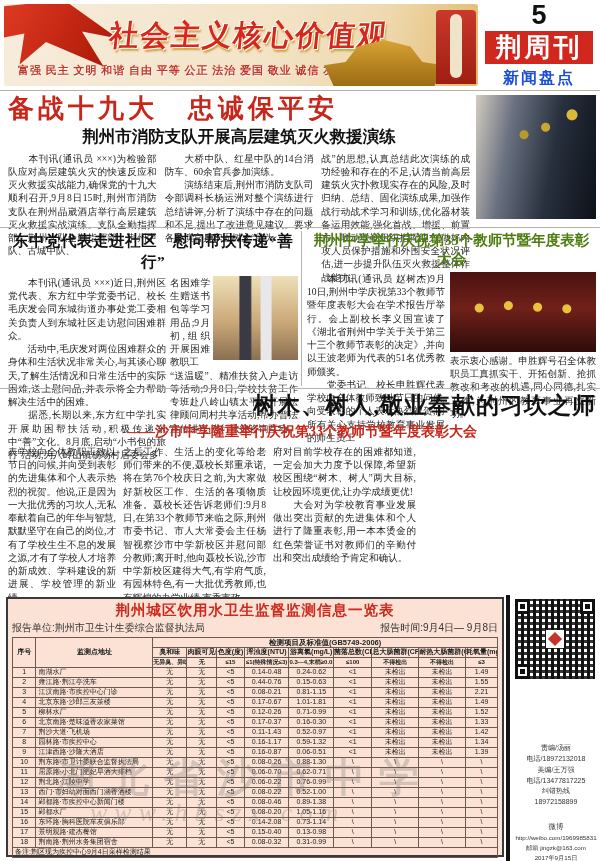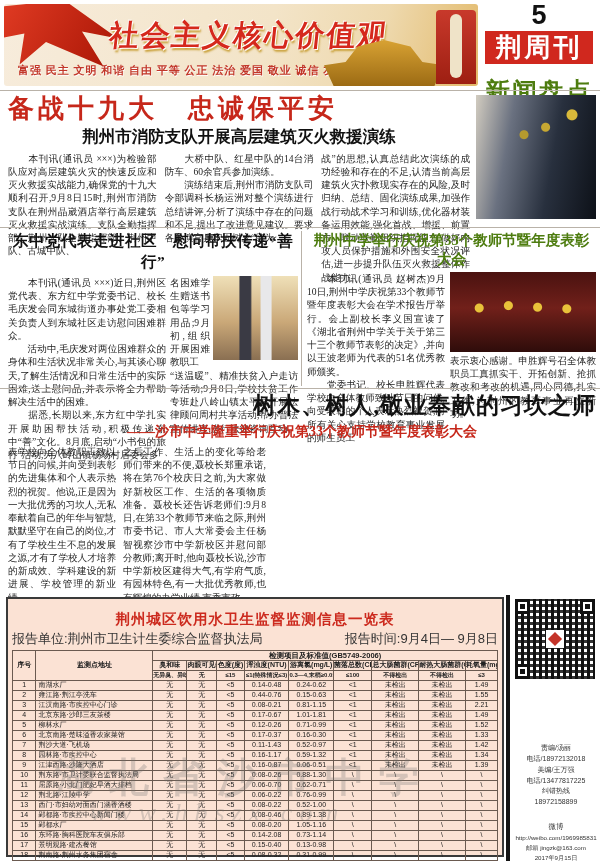--- a/index.html
+++ b/index.html
@@ -19,21 +19,21 @@
   .temple{position:absolute;right:34px;bottom:0;width:120px;height:46px;
     background:linear-gradient(#d8a233,#9c6b14);clip-path:polygon(8% 100%,0 55%,18% 48%,28% 14%,50% 0,72% 14%,82% 48%,100% 55%,92% 100%);}
   .emblem{position:absolute;right:2px;top:6px;width:40px;height:74px;background:linear-gradient(#c8392b,#9e1f12);
     border-radius:4px 4px 0 0;}
   .emblem:before{content:"";position:absolute;left:14px;top:4px;width:12px;height:64px;background:#efe3c8;border-radius:6px;}
   
   .masthead{left:482px;top:2px;width:114px;height:86px;text-align:center;}
   .page-num{font-family:"Liberation Sans",sans-serif;font-size:27px;font-weight:bold;color:#111;line-height:1;}
   .paper-name{margin:2px auto 0;width:108px;height:33px;background:#d0281e;color:#fff;font-weight:bold;
     font-size:26px;line-height:33px;letter-spacing:3px;text-align:center;}
-  .section-name{margin-top:11px;font-size:25px;font-weight:bold;color:#4d7c0f;letter-spacing:2px;}
+  .section-name{margin-top:4px;font-size:16px;font-weight:bold;color:#1d4ed8;letter-spacing:2px;}
   
   .hdiv{left:0;width:600px;height:1px;background:#b9b2a8;}
   .vdiv{width:1px;background:#b9b2a8;}
   
   .atext{font-size:9.6px;line-height:1.38;text-align:justify;white-space:pre-line;color:#1d1d1d;}
   .photo{background:#888;}
   
   .art1{left:8px;top:95px;width:588px;height:130px;display:flex;}
   .art1-left{width:462px;}
   .art1-title{color:#c6271a;font-size:26px;font-weight:bold;letter-spacing:4px;line-height:1.1;}
@@ -83,23 +83,23 @@
   .art4-c4{width:143px;}
   .photo-award{width:176px;height:102px;margin-top:3px;position:relative;
     background:linear-gradient(180deg,#8a9060 0%,#757b52 55%,#5c6140 100%);}
   .award-banner{position:absolute;left:0;top:4px;width:100%;background:#c4342a;color:#fff;
     font-size:5.5px;line-height:8px;text-align:center;white-space:nowrap;overflow:hidden;}
   .award-figs{position:absolute;left:18px;bottom:14px;width:140px;height:52px;
     background:
       linear-gradient(90deg,#2a2a30 0 14px,rgba(0,0,0,0) 14px 32px,#e8e8ea 32px 46px,rgba(0,0,0,0) 46px 64px,#33506e 64px 78px,rgba(0,0,0,0) 78px 96px,#d8d8da 96px 110px,rgba(0,0,0,0) 110px);}
   
   .tablebox{left:6px;top:597px;width:498px;height:260px;background:#fbe2d4;border:2px solid #3a3a3a;
-    box-sizing:border-box;padding:11px 4px;font-family:"Liberation Sans","DejaVu Sans",sans-serif;}
+    box-sizing:border-box;padding:2px 4px;font-family:"Liberation Sans","DejaVu Sans",sans-serif;}
   .tb-title{color:#cc2a1e;font-weight:bold;font-size:14.5px;text-align:center;letter-spacing:1px;}
-  .tb-meta{display:flex;justify-content:space-between;font-size:13px;color:#333;margin:1px 0 2px;}
+  .tb-meta{display:flex;justify-content:space-between;font-size:10px;color:#333;margin:1px 0 2px;}
   table.wt{width:100%;border-collapse:collapse;table-layout:fixed;}
   .wt th,.wt td{border:1px solid #6a5a50;font-size:7px;font-weight:normal;text-align:center;
     padding:0;line-height:1.2;overflow:hidden;white-space:nowrap;color:#222;height:9px;}
   .wt th{font-weight:bold;}
   .wt td.addr{text-align:left;padding-left:2px;}
   .wt .std{font-size:6px;}
   .wt .grp{font-size:7.5px;}
   .wt .note td{text-align:left;padding-left:2px;font-size:7px;}
   
   .wm1{left:55px;top:730px;font-size:40px;font-weight:bold;color:rgba(110,110,110,0.28);
@@ -191,20 +191,22 @@
 
   <div class="abs hdiv" style="top:388px;"></div>
 
   <div class="abs art4">
     <div class="art4-title">树木、树人,敬业奉献的习坎之师</div>
     <div class="art4-sub">——沙市中学隆重举行庆祝第33个教师节暨年度表彰大会</div>
     <div class="art4-cols">
       <div class="art4-c2 atext">表学校向全体教职工致以节日的问候,并向受到表彰的先进集体和个人表示热烈的祝贺。他说,正是因为一大批优秀的习坎人,无私奉献着自己的年华与智慧,默默坚守在自己的岗位,才有了学校生生不息的发展之源,才有了学校人才培养的新成效、学科建设的新进展、学校管理的新业绩。
 　　对于马上要迎来高中教育和新校区建设配套工程尚未完工以及进入新校区</div>
       <div class="art4-c3 atext">之后工作、生活上的变化等给老师们带来的不便,聂校长郑重承诺,将在第76个校庆日之前,为大家做好新校区工作、生活的各项物质准备。聂校长还告诉老师们:9月8日,在第33个教师节来临之际,荆州市委书记、市人大常委会主任杨智视察沙市中学新校区并慰问部分教师;离开时,他向聂校长说,沙市中学新校区建得大气,有学府气质,有园林特色,有一大批优秀教师,也有辉煌的办学业绩,市委市政</div>
+      <div class="art4-c4 atext">府对目前学校存在的困难都知道,一定会加大力度予以保障,希望新校区围绕“树木、树人”两大目标,让校园环境更优,让办学成绩更优!
+　　大会对为学校教育事业发展做出突出贡献的先进集体和个人进行了隆重表彰,用一本本烫金的红色荣誉证书对教师们的辛勤付出和突出成绩给予肯定和确认。</div>
     </div>
   </div>
 
   <div class="abs tablebox">
     <div class="tb-title">荆州城区饮用水卫生监督监测信息一览表</div>
     <div class="tb-meta">
       <span>报告单位:荆州市卫生计生委综合监督执法局</span>
       <span>报告时间:9月4日— 9月8日</span>
     </div>
     <table class="wt">

